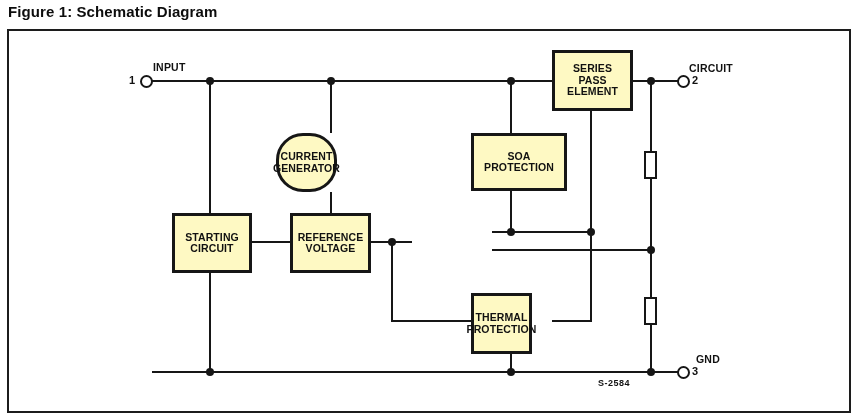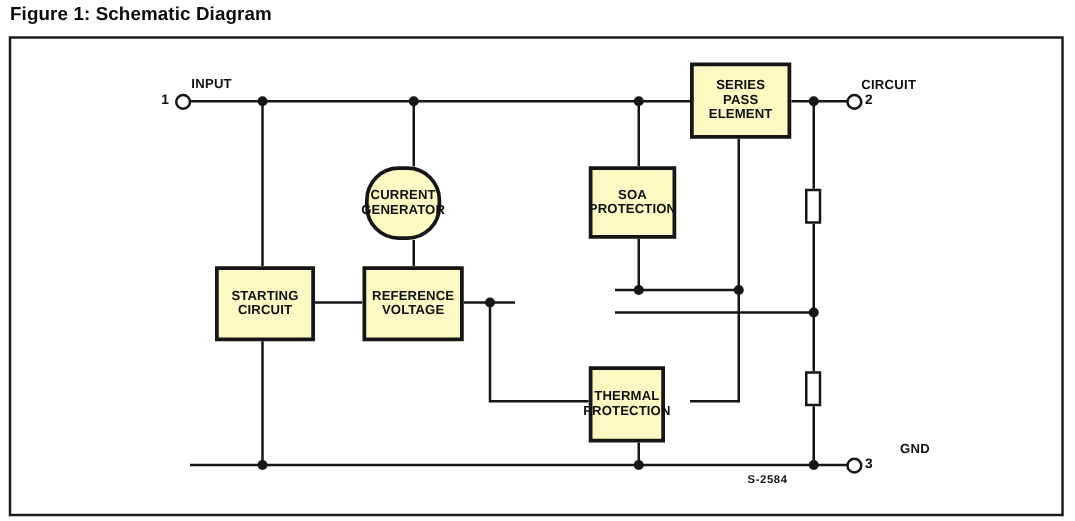--- a/index.html
+++ b/index.html
@@ -111,38 +111,38 @@
   <div class="dot" style="left:587px; top:228px;"></div>
   <div class="dot" style="left:388px; top:238px;"></div>
   <div class="dot" style="left:647px; top:246px;"></div>
   <div class="dot" style="left:206px; top:368px;"></div>
   <div class="dot" style="left:507px; top:368px;"></div>
   <div class="dot" style="left:647px; top:368px;"></div>
 
   <div class="block" style="left:552px; top:50px; width:81px; height:61px;">SERIES
 PASS
 ELEMENT</div>
-  <div class="block" style="left:292px; top:133px; width:61px; height:59px;border-radius:27px;">CURRENT
+  <div class="block" style="left:276px; top:133px; width:61px; height:59px;border-radius:27px;">CURRENT
 GENERATOR</div>
-  <div class="block" style="left:471px; top:133px; width:70px; height:58px;">SOA
+  <div class="block" style="left:471px; top:133px; width:96px; height:58px;">SOA
 PROTECTION</div>
   <div class="block" style="left:172px; top:213px; width:80px; height:60px;">STARTING
 CIRCUIT</div>
   <div class="block" style="left:290px; top:213px; width:81px; height:60px;">REFERENCE
 VOLTAGE</div>
   <div class="block" style="left:471px; top:293px; width:61px; height:61px;">THERMAL
 PROTECTION</div>
 
   <div class="terminal-label" style="left:129px; top:61px;">INPUT</div>
   <div class="pin-number" style="left:129px; top:74px;">1</div>
   <div class="terminal-circle" style="left:140px; top:75px;"></div>
 
   <div class="terminal-label" style="left:665px; top:62px;">CIRCUIT</div>
   <div class="terminal-circle" style="left:677px; top:75px;"></div>
   <div class="pin-number" style="left:692px; top:74px;">2</div>
 
-  <div class="terminal-label" style="left:672px; top:353px;margin-left:24px;">GND</div>
+  <div class="terminal-label" style="left:672px; top:353px;">GND</div>
   <div class="terminal-circle" style="left:677px; top:366px;"></div>
   <div class="pin-number" style="left:692px; top:365px;">3</div>
 
   <div class="schematic-note" style="left:598px; top:378px;">S-2584</div>
 
 </div>
 
 </body></html>

